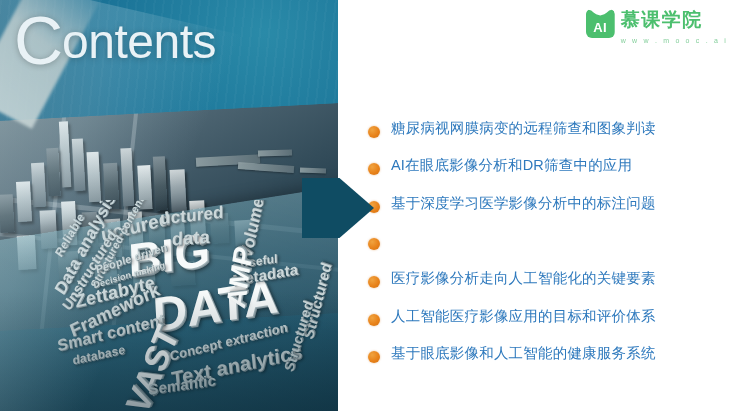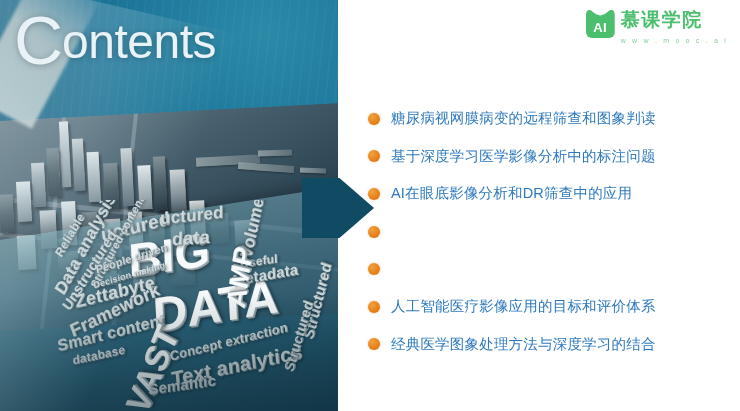--- a/index.html
+++ b/index.html
@@ -227,21 +227,21 @@
     letter-spacing:1.5px;
     white-space:nowrap;
   }
 
   
   .bullet-list{
     position:absolute; left:30px; top:100px;
     width:368px;
   }
   .bullet-row{
-    display:flex; align-items:center;
+    display:flex; align-items:flex-end;
     height:37.6px;
   }
   .bullet-dot{
     flex:0 0 12px;
     width:12px; height:12px;
     border-radius:50%;
     background:radial-gradient(circle at 35% 32%, #f0a33f 0%, #e8821a 55%, #d2700f 100%);
     box-shadow:0 0 2px rgba(210,112,15,.5);
     margin-right:11px;
   }
@@ -360,36 +360,37 @@
     </div>
 
 
     <div class="bullet-list" id="bullet-list">
         <div class="bullet-row">
           <span class="bullet-dot"></span>
           <span class="bullet-text">糖尿病视网膜病变的远程筛查和图象判读</span>
         </div>
         <div class="bullet-row">
           <span class="bullet-dot"></span>
+          <span class="bullet-text">AI在眼底影像分析和DR筛查中的应用</span>
+        </div>
+        <div class="bullet-row">
+          <span class="bullet-dot"></span>
           <span class="bullet-text">基于深度学习医学影像分析中的标注问题</span>
         </div>
         <div class="bullet-row">
           <span class="bullet-dot"></span>
-          <span class="bullet-text">AI在眼底影像分析和DR筛查中的应用</span>
-        </div>
-        <div class="bullet-row">
-          <span class="bullet-dot"></span>
-        </div>
-        <div class="bullet-row">
-          <span class="bullet-dot"></span>
+        </div>
+        <div class="bullet-row">
+          <span class="bullet-dot"></span>
+          <span class="bullet-text">医疗影像分析走向人工智能化的关键要素</span>
         </div>
         <div class="bullet-row">
           <span class="bullet-dot"></span>
           <span class="bullet-text">人工智能医疗影像应用的目标和评价体系</span>
         </div>
         <div class="bullet-row">
           <span class="bullet-dot"></span>
-          <span class="bullet-text">经典医学图象处理方法与深度学习的结合</span>
+          <span class="bullet-text">基于眼底影像和人工智能的健康服务系统</span>
         </div>
       </div>
   </div>
 
 </div>
 
 </body></html>

